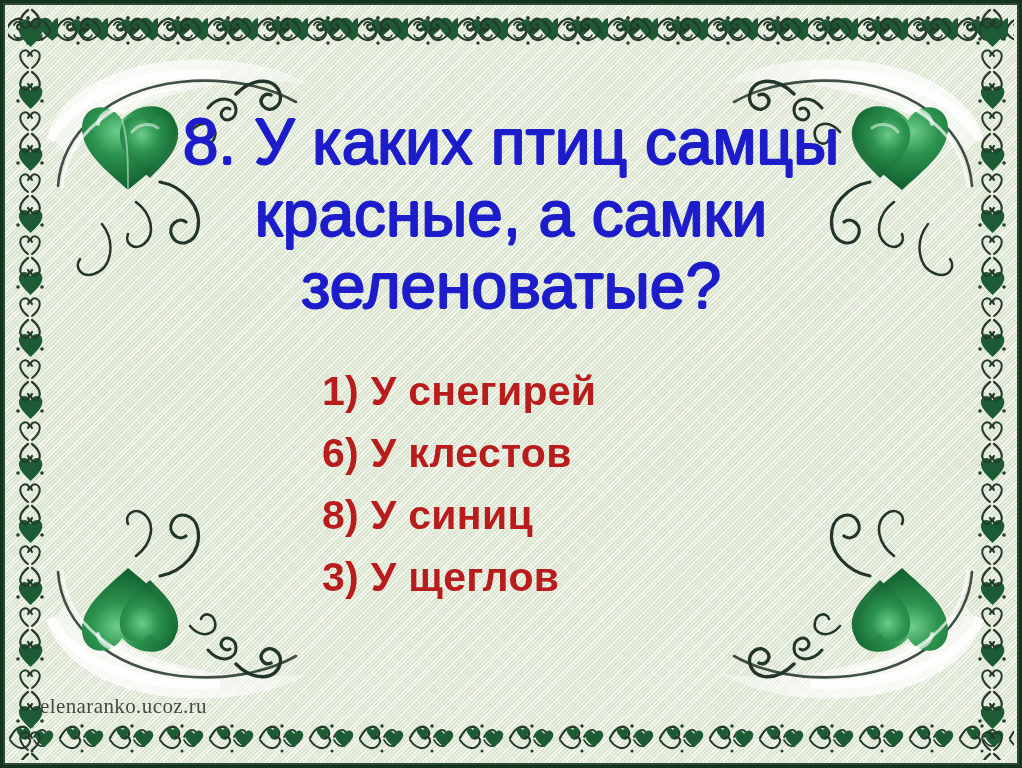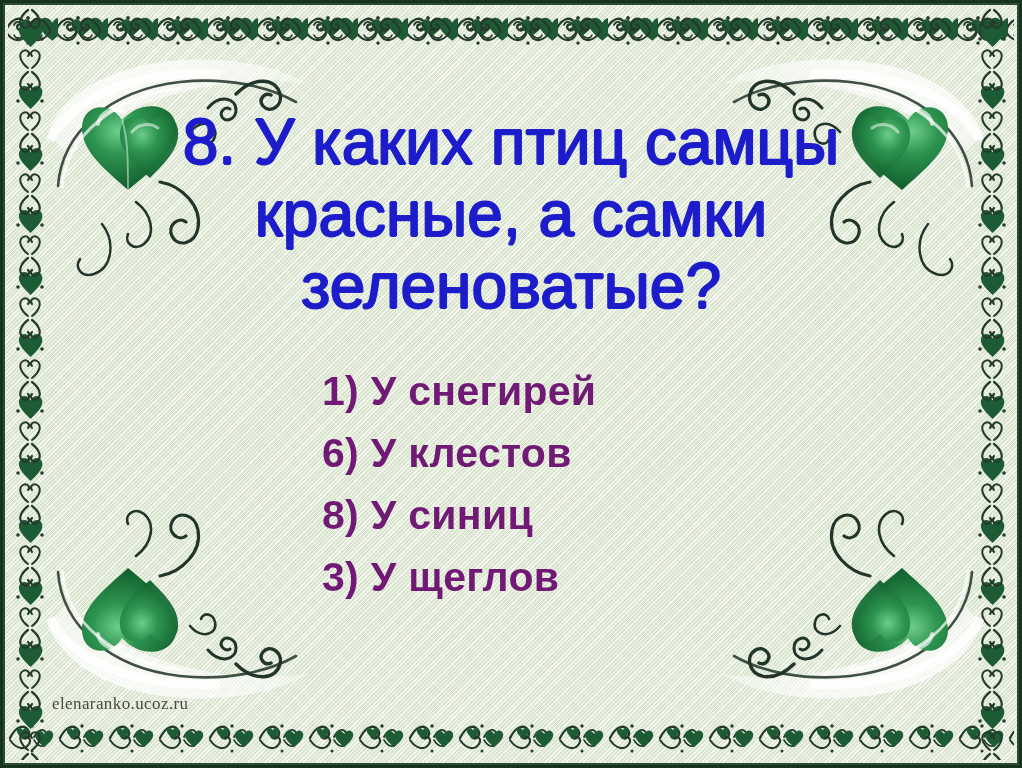--- a/index.html
+++ b/index.html
@@ -96,35 +96,35 @@
   }
 
   #answers {
     position: absolute;
     left: 322px;
     top: 360px;
     width: 560px;
   }
   .answer-row {
     display: block;
-    color: #701a75;
+    color: #b91c1c;
     font-size: 41px;
     font-weight: bold;
     line-height: 62px;
     white-space: nowrap;
     letter-spacing: 0.3px;
   }
 
   #watermark {
     position: absolute;
-    left: 52px;
+    left: 40px;
     top: 694px;
     color: #3a3a34;
     font-family: "Liberation Serif", serif;
-    font-size: 17px;
+    font-size: 21px;
     letter-spacing: 0.4px;
     opacity: 0.92;
   }
 </style>
 </head>
 <body>
 
 <div id="slide">
 
   <div id="paper-texture"></div>

